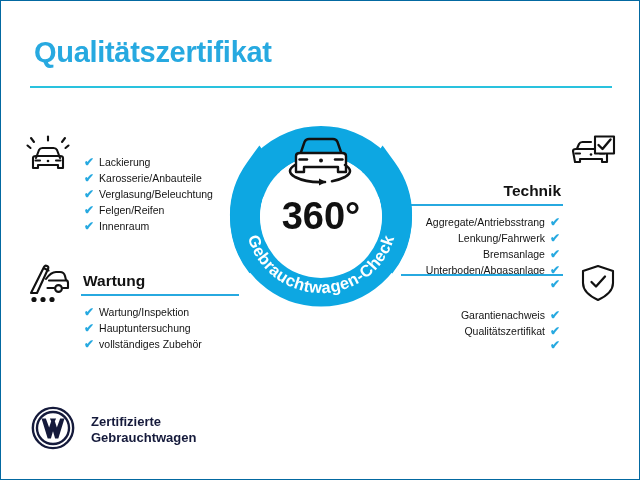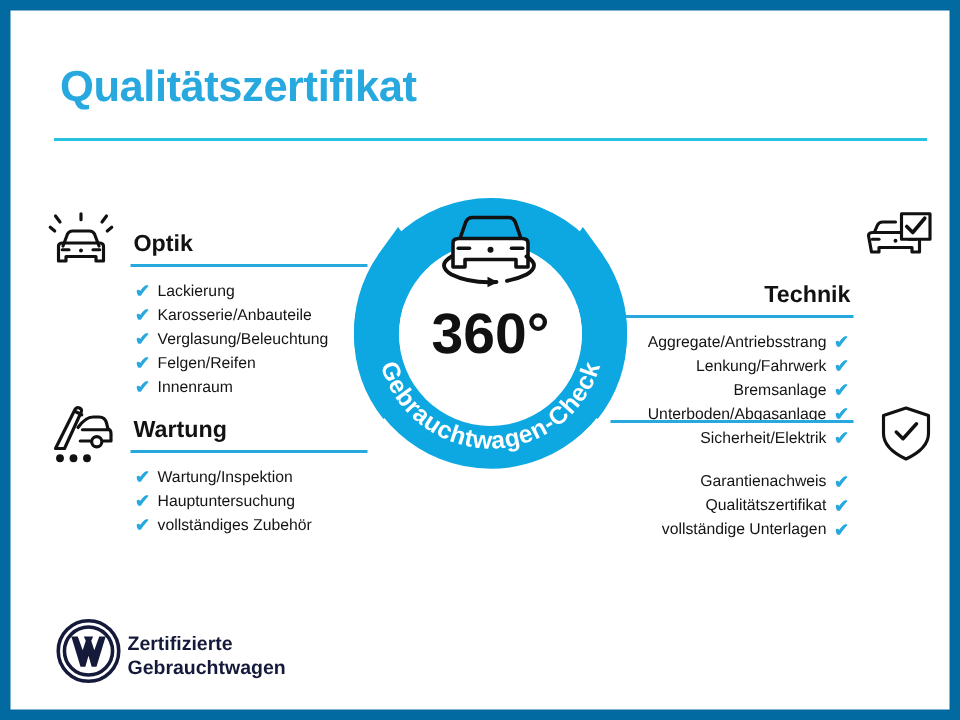--- a/index.html
+++ b/index.html
@@ -11,21 +11,21 @@
   body {
     font-family: "Liberation Sans", sans-serif;
   }
   #page {
     position: relative;
     width: 640px;
     height: 480px;
     background: #ffffff;
     overflow: hidden;
     box-sizing: border-box;
-    border: 7px solid #0369a1;
+    border: 1px solid #0369a1;
   }
 
   
   .page-title {
     position: absolute;
     left: 33px;
     top: 36px;
     font-size: 29px;
     font-weight: bold;
     letter-spacing: -0.3px;
@@ -118,21 +118,21 @@
     height: 200px;
   }
 
   
   #footer {
     position: absolute;
     left: 30px;
     top: 405px;
     display: flex;
     align-items: center;
-    gap: 4px;
+    gap: 16px;
   }
   #footer-text {
     font-size: 13px;
     font-weight: bold;
     color: #151A3B;
     line-height: 16px;
     white-space: nowrap;
   }
   #footer-text span { display: block; }
 </style>
@@ -186,24 +186,20 @@
   </div>
 
   <div class="sect-icon" id="ico-garantie">
     <svg viewBox="0 0 46 42" width="46" height="42" fill="none" stroke="#111" stroke-width="2.1" stroke-linecap="round" stroke-linejoin="round">
       <path d="M23 3 L38 8 L38 20 Q38 30 23 37 Q8 30 8 20 L8 8 Z"></path>
       <path d="M16.5 19 L21 23.5 L30 13.5" stroke-width="2.3"></path>
     </svg>
   </div>
 
   <div class="block col-left" id="blk-optik">
-    <div class="block-head">
-      <div class="block-title">Optik</div>
-      <div class="block-rule"></div>
-    </div>
     <ul class="item-list">
       <li class="item">
           <span class="tick">✔</span>
           <span>Lackierung</span>
         </li>
       <li class="item">
           <span class="tick">✔</span>
           <span>Karosserie/Anbauteile</span>
         </li>
       <li class="item">
@@ -258,41 +254,39 @@
         </li>
       <li class="item">
           <span>Bremsanlage</span>
           <span class="tick">✔</span>
         </li>
       <li class="item">
           <span>Unterboden/Abgasanlage</span>
           <span class="tick">✔</span>
         </li>
       <li class="item">
-          <span>Sicherheit/Elektrik</span>
           <span class="tick">✔</span>
         </li>
     </ul>
   </div>
 
   <div class="block col-right" id="blk-garantie">
     <div class="block-head">
       <div class="block-rule"></div>
     </div>
     <ul class="item-list">
       <li class="item">
           <span>Garantienachweis</span>
           <span class="tick">✔</span>
         </li>
       <li class="item">
           <span>Qualitätszertifikat</span>
           <span class="tick">✔</span>
         </li>
       <li class="item">
-          <span>vollständige Unterlagen</span>
           <span class="tick">✔</span>
         </li>
     </ul>
   </div>
 
   <div id="badge">
     <svg viewBox="0 0 192 200" width="192" height="200">
       <defs>
         <path id="arcpath" d="M 20 104 A 76 76 0 0 0 172 104"></path>
       </defs>

